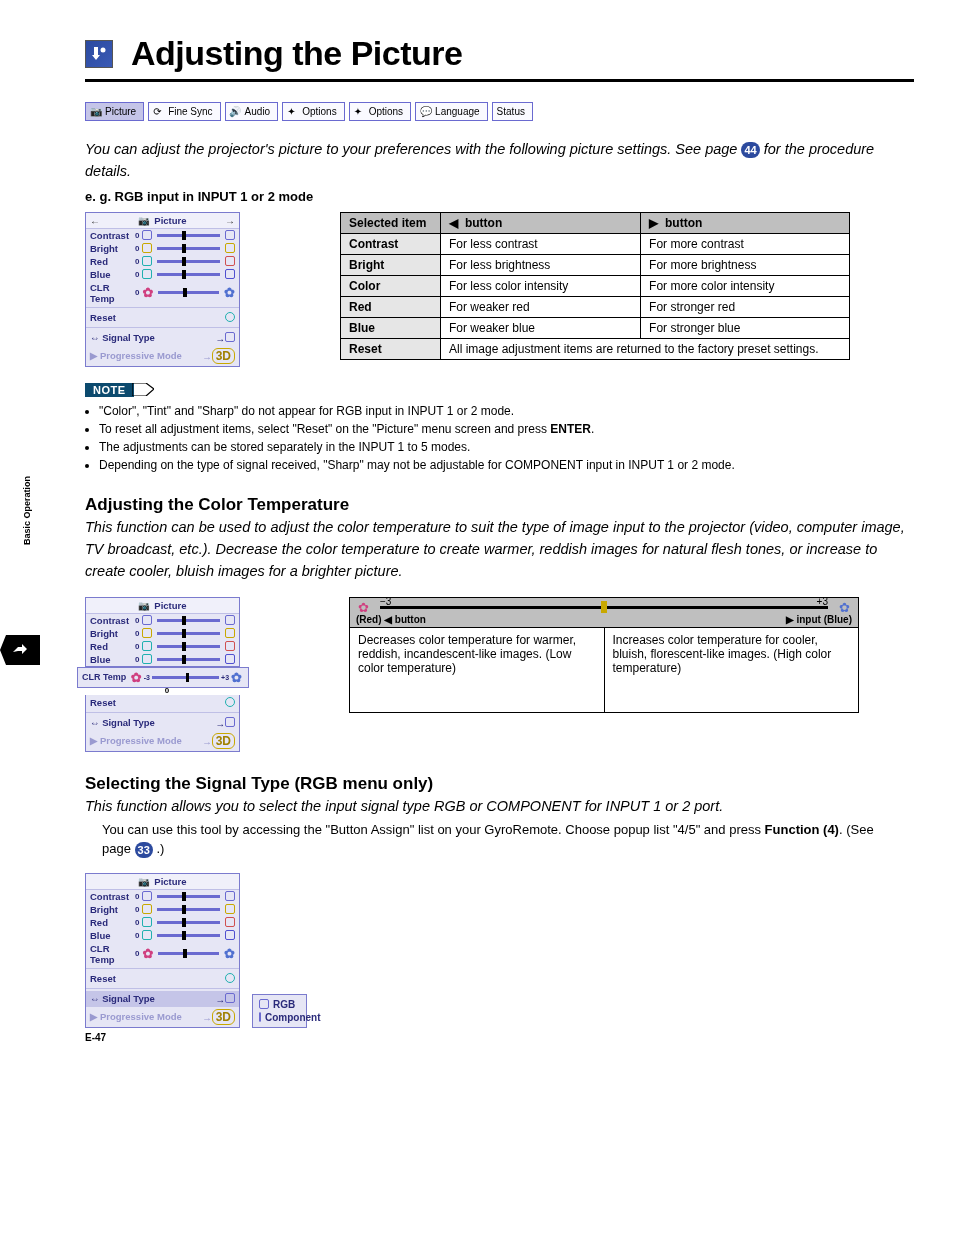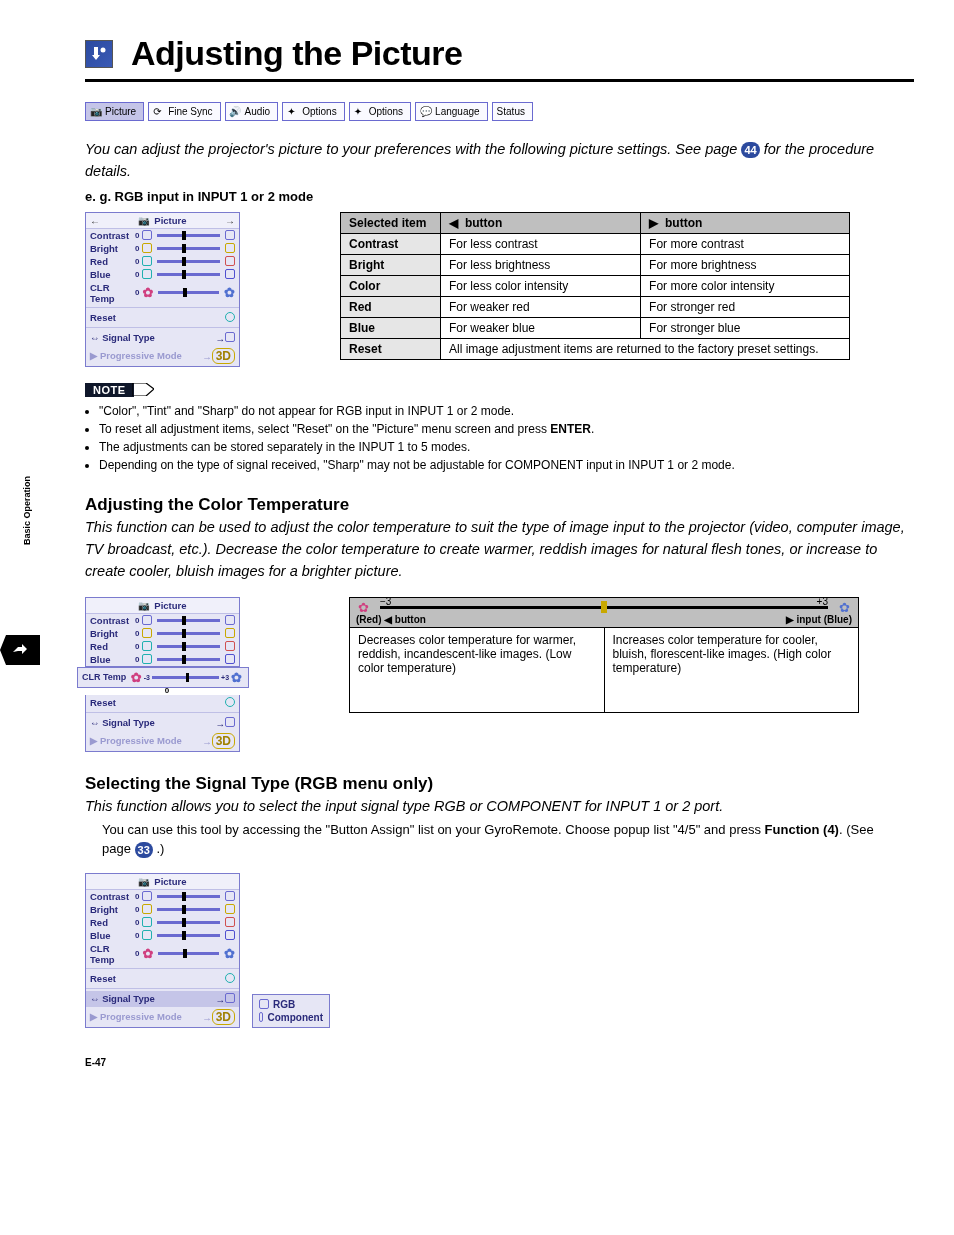--- a/index.html
+++ b/index.html
@@ -127,21 +127,21 @@
     border: 1.2px solid #000;
     padding: 3px 8px;
     text-align: left;
     vertical-align: top;
   }
   table.big th { font-weight: bold; }
   table.big thead th { background: #bfbfbf; }
   table.big tbody td:first-child { background: #e6e6e6; font-weight:bold; width:100px;}
   .note-label {
     display: inline-block;
-    background: #0f172a;
+    background: #0c4a6e;
     color: #fff;
     font-weight: bold;
     padding: 1px 8px;
     font-size: 11px;
     letter-spacing:0.5px;
   }
   .note-arrow { display:inline-block; vertical-align:middle; margin-left:-2px; }
   .notes ul { margin: 4px 0 18px 0; padding-left: 14px; }
   .notes li { font-size: 12px; margin-bottom: 2px; line-height:1.35;}
   h2 {
@@ -156,24 +156,24 @@
   .ct-slider{
     height:14px; position:relative; margin:2px 6px 0 6px;
   }
   .ct-track{ position:absolute; left:24px; right:24px; top:6px; height:3px; background:#000;}
   .ct-knob{ position:absolute; left:50%; top:1px; width:6px; height:12px; background:#c8a800; transform:translateX(-50%);}
   .ct-labels{ display:flex; justify-content:space-between; font-size:10px; font-weight:bold; padding:0 6px 2px 6px;}
   .flower{ color:#d04080; font-size:13px;}
   .body-text{ font-size:13px; line-height:1.45; margin:4px 17px;}
   .submenu{
     border:1.5px solid #7b7bce; background:#e6e6f5; font-size:10px; font-weight:bold; color:#2a2a7a;
-    padding:3px 6px; width:78px; display:inline-block; margin-left:12px; vertical-align:bottom;
+    padding:3px 6px; width:55px; display:inline-block; margin-left:12px; vertical-align:bottom;
   }
   .submenu .srow{ display:flex; align-items:center; gap:4px; padding:1px 0;}
-  .footer-pg{ font-size:10px; font-weight:bold; margin-top:29px;}
+  .footer-pg{ font-size:10px; font-weight:bold; margin-top:4px;}
   .slider-strip{
     border:1.5px solid #7b7bce; background:#e6e6f5; width:172px; font-size:9px; font-weight:bold;
     display:flex; align-items:center; padding:2px 4px; color:#2a2a7a; margin-left:-8px;
   }
   .slider-strip .flower{margin:0 2px;}
 </style>
 </head>
 <body>
 
 <div class="page">

